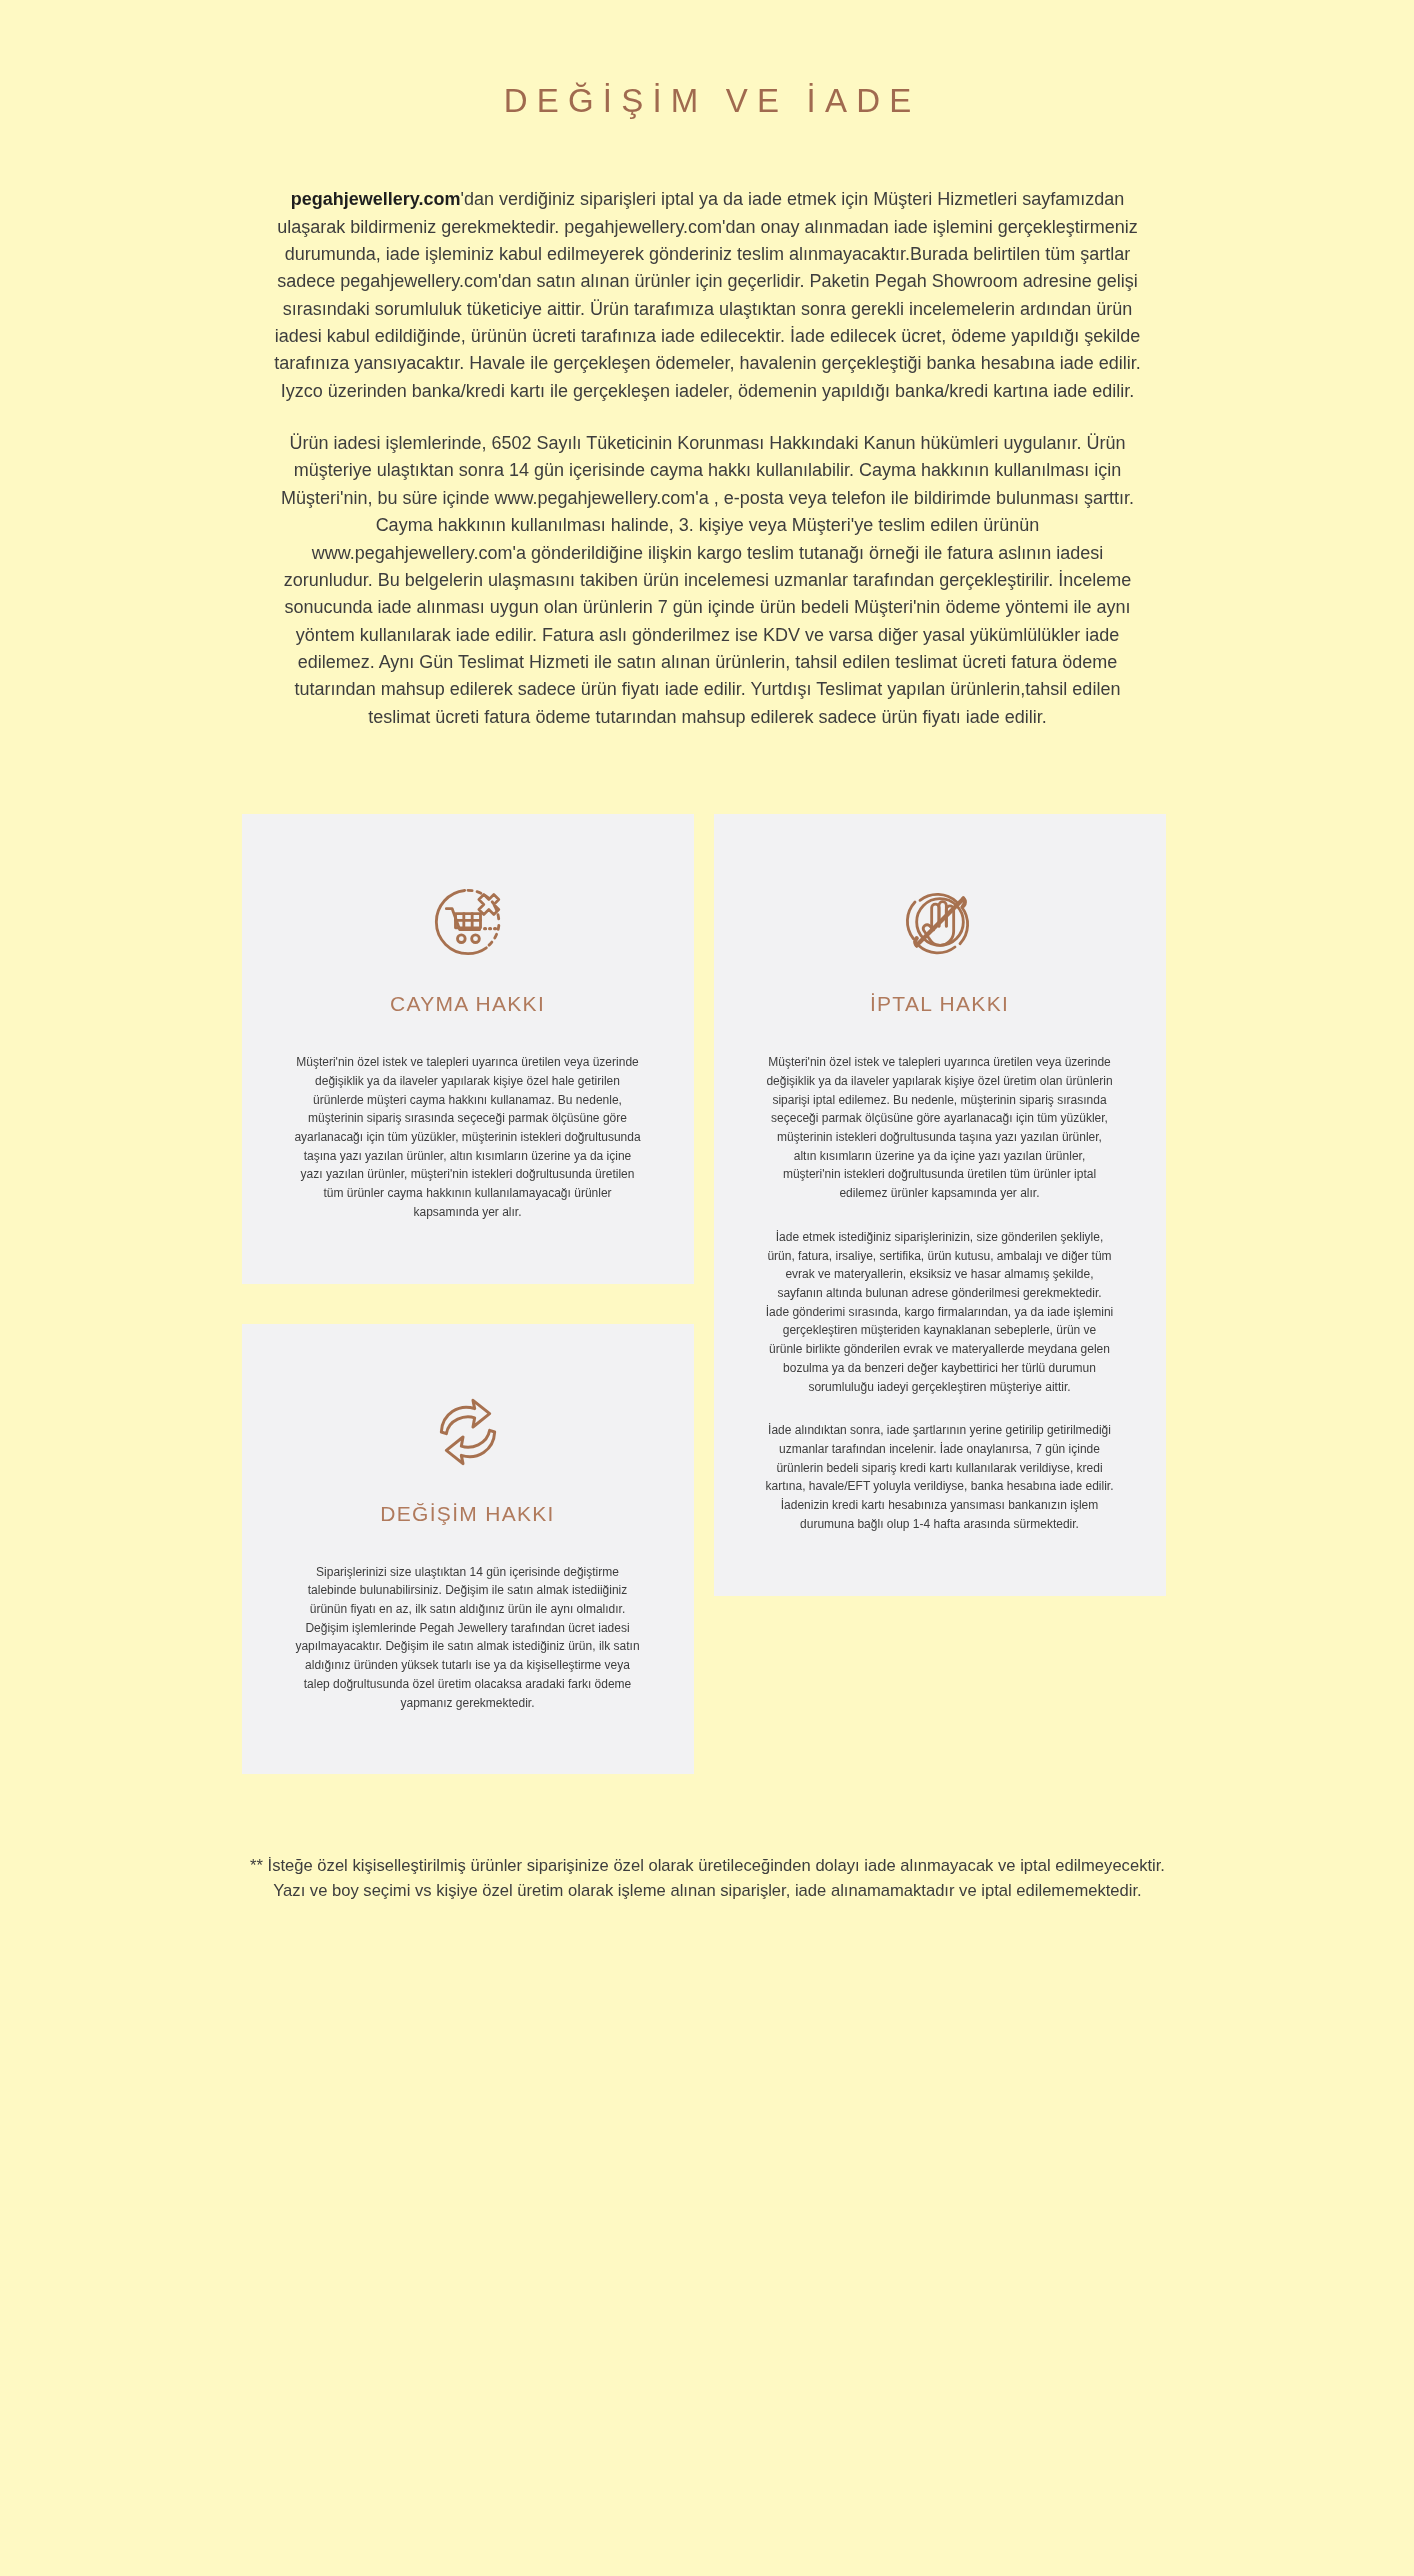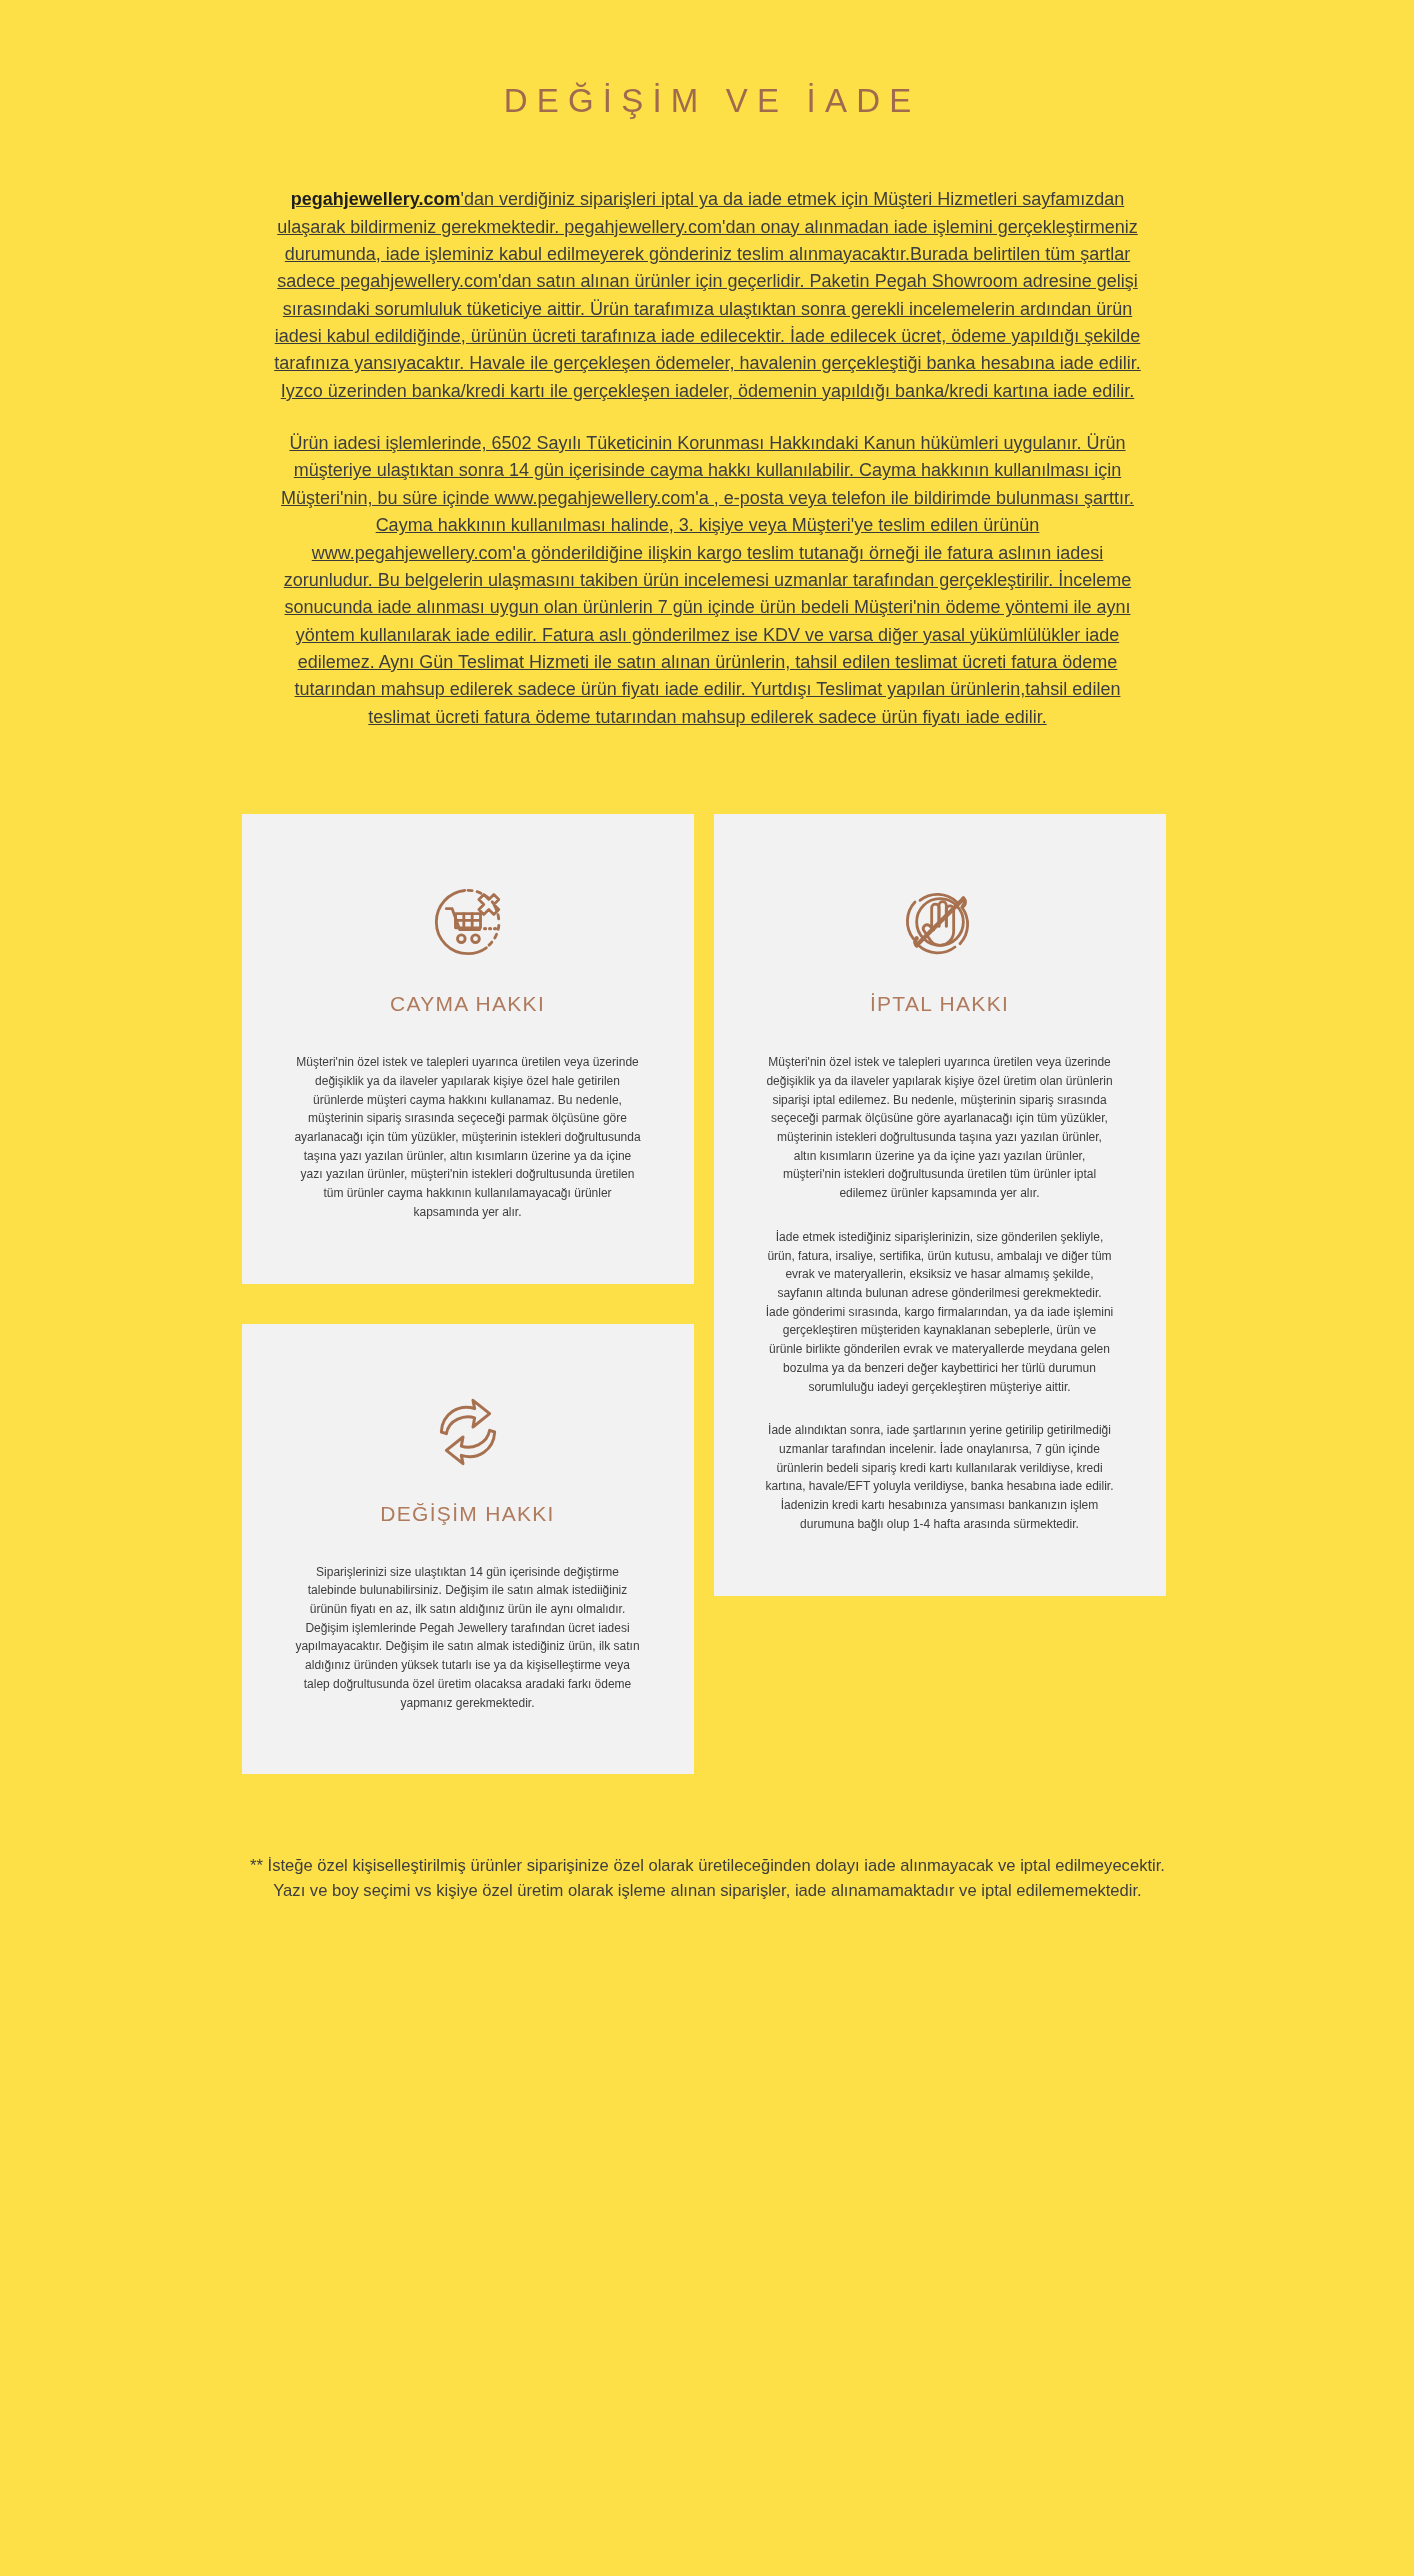--- a/index.html
+++ b/index.html
@@ -12,42 +12,41 @@
     width: 1415px;
     min-height: 2576px;
     font-family: "Liberation Sans", "DejaVu Sans", sans-serif;
     color: #3a3a3a;
     -webkit-font-smoothing: antialiased;
   }
   .page {
     width: 1415px;
     min-height: 2576px;
     position: relative;
-    background: #fde047;
+    background: #fef9c3;
     box-sizing: border-box;
     padding-top: 80px;
   }
 
   
   .page-title {
     text-align: center;
     color: #a06a4f;
     font-size: 33px;
     font-weight: 400;
     letter-spacing: 9.2px;
     line-height: 1.25;
     margin: 0 0 65px 0;
     text-indent: 9.2px;
   }
 
   
   .intro-wrap {
     width: 882px;
     margin: 8px auto;
-    text-decoration: underline;
   }
   .intro-p {
     text-align: center;
     font-size: 18px;
     line-height: 1.52;
     color: #3d3d3d;
     margin: 0 0 25px 0;
     font-weight: 400;
   }
   .intro-p.second {

